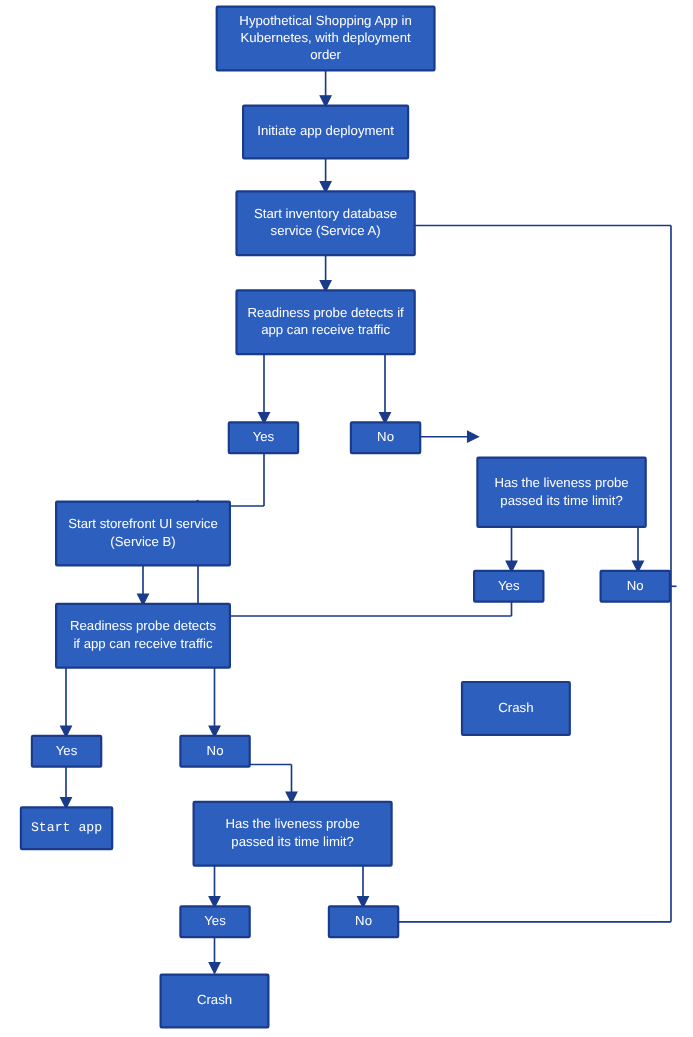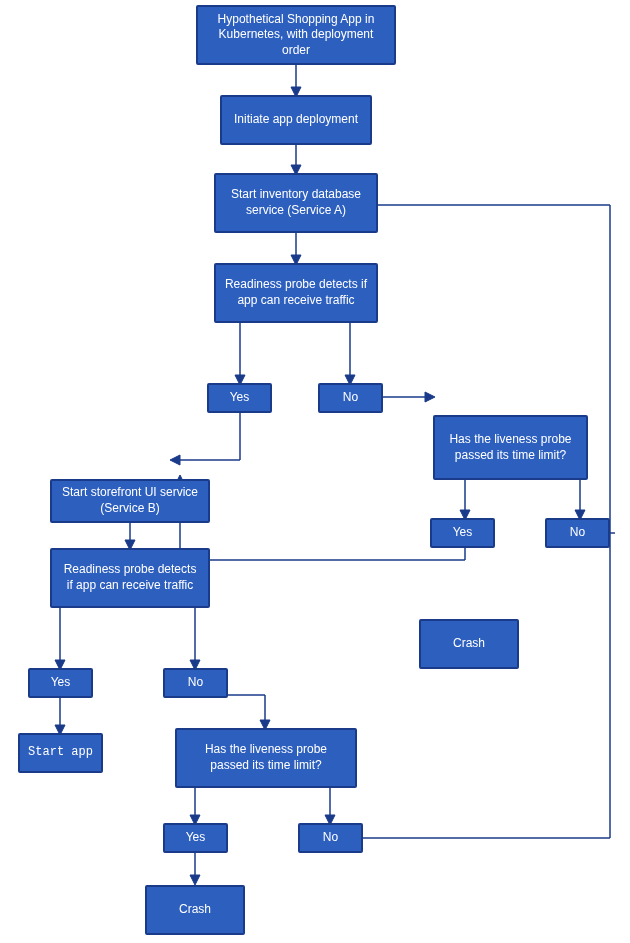--- a/index.html
+++ b/index.html
@@ -141,21 +141,21 @@
   <div class="box" style="left:318px; top:383px; width:65px; height:30px;">No</div>
 
   <div class="box" style="left:433px; top:415px; width:155px; height:65px;">Has the liveness probe passed its time limit?</div>
 
   <div class="box" style="left:430px; top:518px; width:65px; height:30px;">Yes</div>
 
   <div class="box" style="left:545px; top:518px; width:65px; height:30px;">No</div>
 
   <div class="box" style="left:386px; top:619px; width:100px; height:50px; left:419px;">Crash</div>
 
-  <div class="box" style="left:50px; top:479px; width:160px; height:44px;">Start storefront UI service (Service B)</div>
+  <div class="box" style="left:50px; top:455px; width:160px; height:60px;">Start storefront UI service (Service B)</div>
 
   <div class="box" style="left:50px; top:548px; width:160px; height:60px;">Readiness probe detects if app can receive traffic</div>
 
   <div class="box" style="left:28px; top:668px; width:65px; height:30px;">Yes</div>
 
   <div class="box" style="left:163px; top:668px; width:65px; height:30px;">No</div>
 
   <div class="box" style="left:18px; top:733px; width:85px; height:40px;font-family:Liberation Mono, monospace;">Start app</div>
 
   <div class="box" style="left:175px; top:728px; width:182px; height:60px;">Has the liveness probe passed its time limit?</div>

